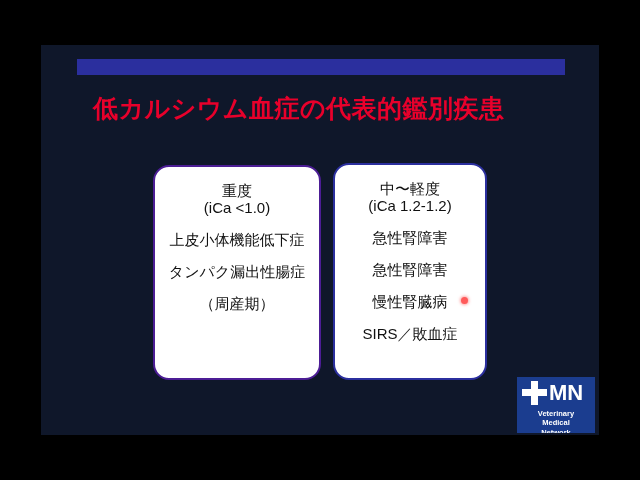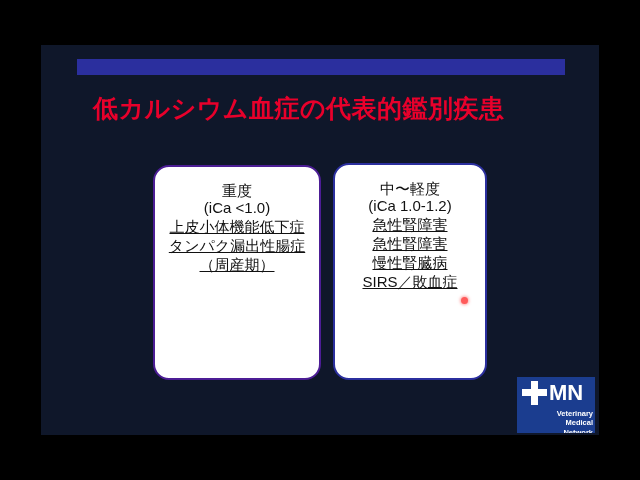--- a/index.html
+++ b/index.html
@@ -76,21 +76,21 @@
   .line {
     font-size: 15px;
     color: #111111;
     line-height: 1.0;
     margin: 0;
     padding: 0;
     white-space: nowrap;
   }
   .head1 { margin-top: 6px; }
   .head2 { margin-top: 2px; }
-  .item { margin-top: 4px; text-decoration: underline; }
+  .item { margin-top: 17px; }
   
   #laser-dot {
     position: absolute;
     left: 420px;
     top: 252px;
     width: 7px;
     height: 7px;
     border-radius: 50%;
     background: #ff5a5a;
     box-shadow: 0 0 3px 1px rgba(255, 90, 90, 0.55);
@@ -135,25 +135,25 @@
     background: #ffffff;
   }
   #logo-mn {
     font-size: 22px;
     font-weight: bold;
     letter-spacing: 0px;
     margin-left: 2px;
     line-height: 1;
   }
   #logo-sub {
-    text-align: right;
+    text-align: center;
     font-size: 7.5px;
     font-weight: bold;
     line-height: 1.25;
-    padding: 0 2px;
+    padding: 0 8px;
   }
 </style>
 </head>
 <body>
 
 <div id="stage">
 
   <div id="slide">
 
     <div id="title-bar"></div>
@@ -166,21 +166,21 @@
         <div class="line head2">(iCa &lt;1.0)</div>
         <div class="line item">上皮小体機能低下症</div>
         <div class="line item">タンパク漏出性腸症</div>
         <div class="line item">（周産期）</div>
       </div>
     </div>
 
     <div class="box" id="box-mild">
       <div class="box-inner">
         <div class="line head1">中〜軽度</div>
-        <div class="line head2">(iCa 1.0-1.2)</div>
+        <div class="line head2">(iCa 1.2-1.2)</div>
         <div class="line item">急性腎障害</div>
         <div class="line item">急性腎障害</div>
         <div class="line item">慢性腎臓病</div>
         <div class="line item">SIRS／敗血症</div>
       </div>
     </div>
 
     <div id="laser-dot"></div>
 
     <div id="logo">

